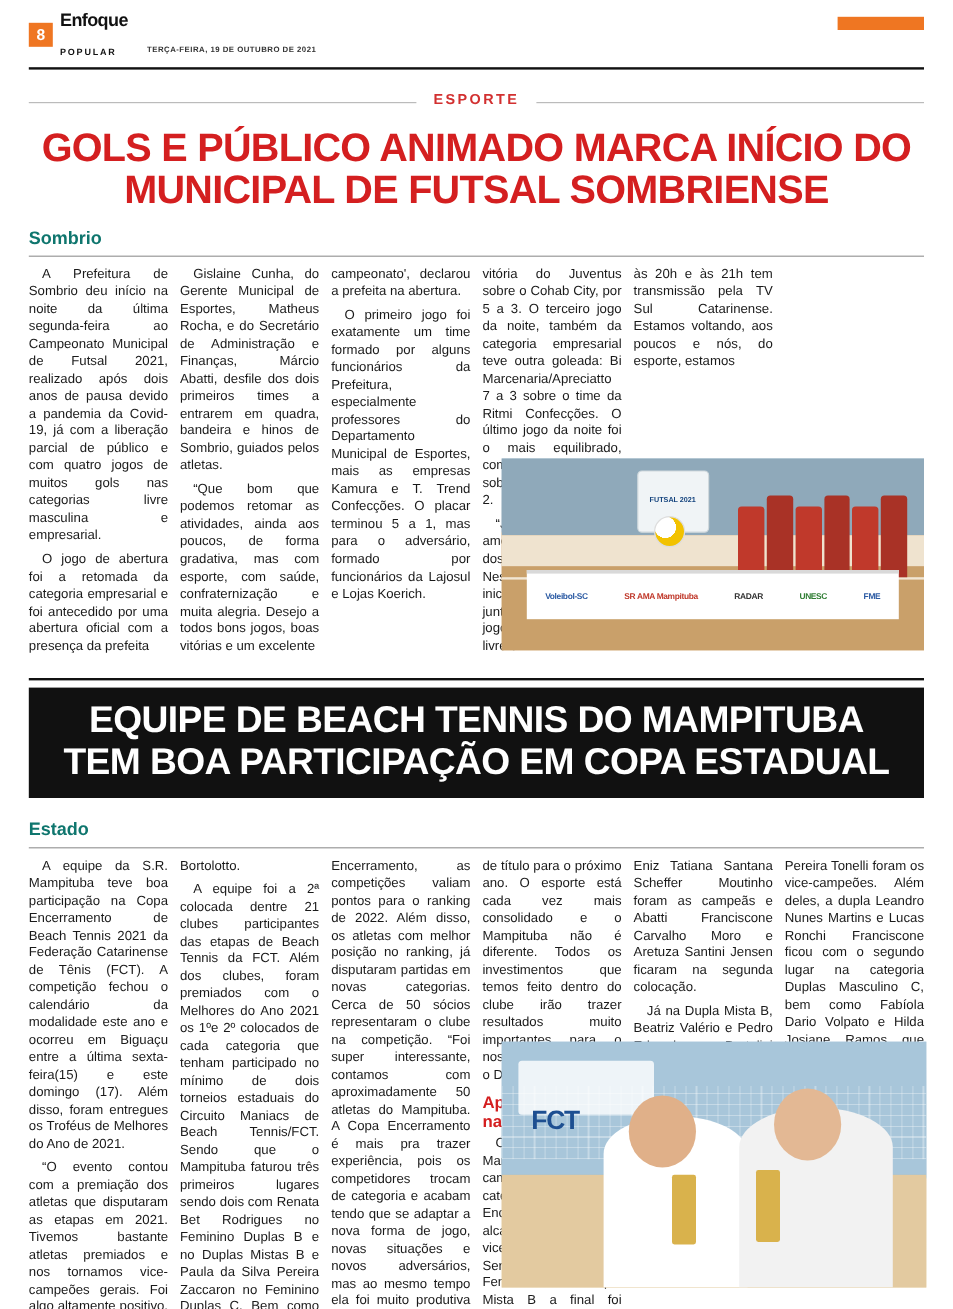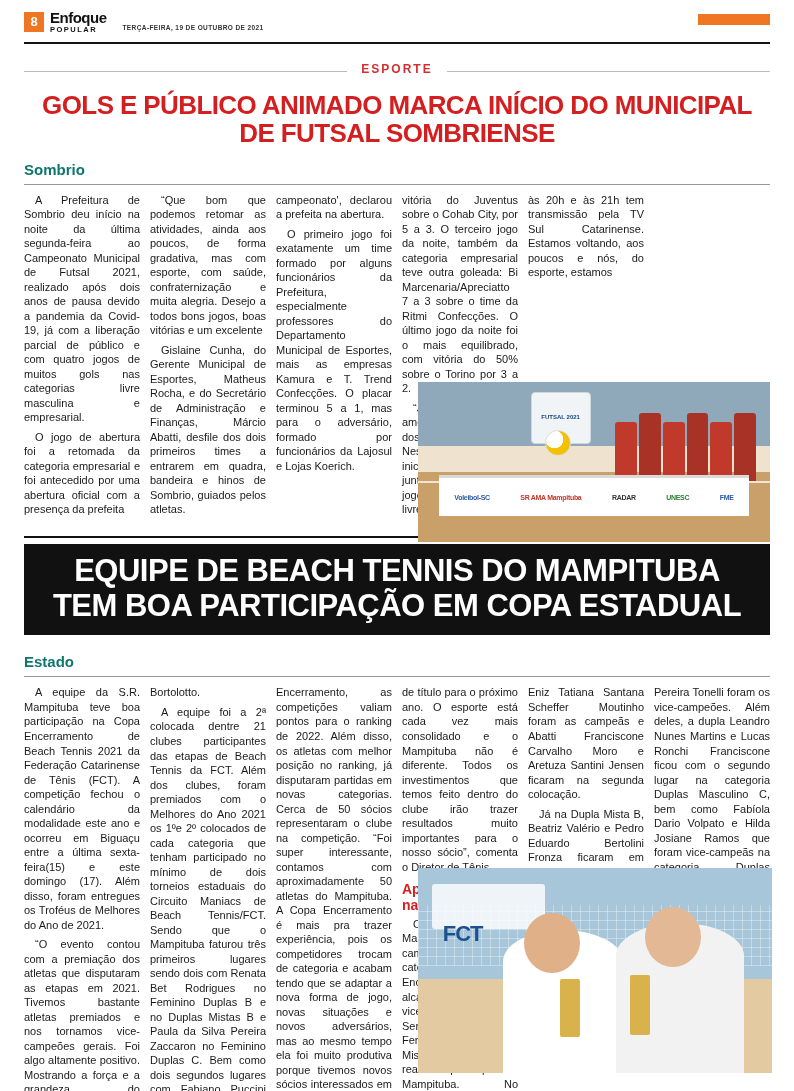--- a/index.html
+++ b/index.html
@@ -22,21 +22,21 @@
   }
   .page-num {
     width: 20px; height: 20px;
     background: #ef7622;
     color: #fff;
     font-weight: bold;
     font-size: 13px;
     display:flex; align-items:center; justify-content:center;
     margin-right: 6px;
   }
-  .logo-block { display:flex; flex-direction:column; line-height:1; margin-right:16px; }
+  .logo-block { display:flex; flex-direction:column; line-height:1; margin-right:16px;gap:14px; }
   .logo-main { font-size: 15px; font-weight: bold; letter-spacing:-0.5px; color:#111; }
   .logo-sub  { font-size: 7.5px; font-weight: bold; letter-spacing: 1.5px; color:#111; margin-top:1px;}
   .masthead-date {
     font-size: 6.5px; font-weight: bold; letter-spacing:0.4px;
     color:#333; align-self:flex-end; margin-bottom:3px;
   }
   .masthead-bar {
     position:absolute; right:24px; top:14px;
     width:72px; height:11px; background:#ef7622;
   }
@@ -61,21 +61,21 @@
     z-index: 0;
   }
   .kicker-wrap { position:relative; }
   .kicker-inner { position:relative; z-index:2; display:inline-block; background:#fff; padding: 0 14px; }
 
   
   .headline {
     text-align:center;
     color: #d41f20;
     font-weight: bold;
-    font-size: 26px;
+    font-size: 33px;
     line-height: 1.08;
     letter-spacing: -0.6px;
     margin: 10px 24px 14px 24px;
     font-family: "Liberation Sans", sans-serif;
   }
   .headline-2 {
     text-align:center;
     color: #ffffff;
     font-weight: bold;
     font-size: 31px;
@@ -202,22 +202,22 @@
 
   <div class="subhead">Sombrio</div>
   <div class="subhead-rule"></div>
 
   <div class="cols">
     <div class="col">
       <p>A Prefeitura de Sombrio deu início na noite da última segunda-feira ao Campeonato Municipal de Futsal 2021, realizado após dois anos de pausa devido a pandemia da Covid-19, já com a liberação parcial de público e com quatro jogos de muitos gols nas categorias livre masculina e empresarial.</p>
       <p>O jogo de abertura foi a retomada da categoria empresarial e foi antecedido por uma abertura oficial com a presença da prefeita</p>
     </div>
     <div class="col">
+      <p>Gislaine Cunha, do Gerente Municipal de Esportes, Matheus Rocha, e do Secretário de Administração e Finanças, Márcio Abatti, desfile dos dois primeiros times a entrarem em quadra, bandeira e hinos de Sombrio, guiados pelos atletas.</p>
       <p>“Que bom que podemos retomar as atividades, ainda aos poucos, de forma gradativa, mas com esporte, com saúde, confraternização e muita alegria. Desejo a todos bons jogos, boas vitórias e um excelente</p>
-      <p>Gislaine Cunha, do Gerente Municipal de Esportes, Matheus Rocha, e do Secretário de Administração e Finanças, Márcio Abatti, desfile dos dois primeiros times a entrarem em quadra, bandeira e hinos de Sombrio, guiados pelos atletas.</p>
     </div>
     <div class="col">
       <p class="noindent">campeonato', declarou a prefeita na abertura.</p>
       <p>O primeiro jogo foi exatamente um time formado por alguns funcionários da Prefeitura, especialmente professores do Departamento Municipal de Esportes, mais as empresas Kamura e T. Trend Confecções. O placar terminou 5 a 1, mas para o adversário, formado por funcionários da Lajosul e Lojas Koerich.</p>
     </div>
     <div class="col">
       <p class="noindent">vitória do Juventus sobre o Cohab City, por 5 a 3. O terceiro jogo da noite, também da categoria empresarial teve outra goleada: Bi Marcenaria/Apreciatto 7 a 3 sobre o time da Ritmi Confecções. O último jogo da noite foi o mais equilibrado, com vitória do 50% sobre o Torino por 3 a 2.</p>
       <p>“Já tivemos uma amostra da qualidade dos jogos que teremos. Nesta quarta-feira inicia o feminino livre, junto de mais dois jogos do masculino livre e</p>
     </div>
     <div class="col">

